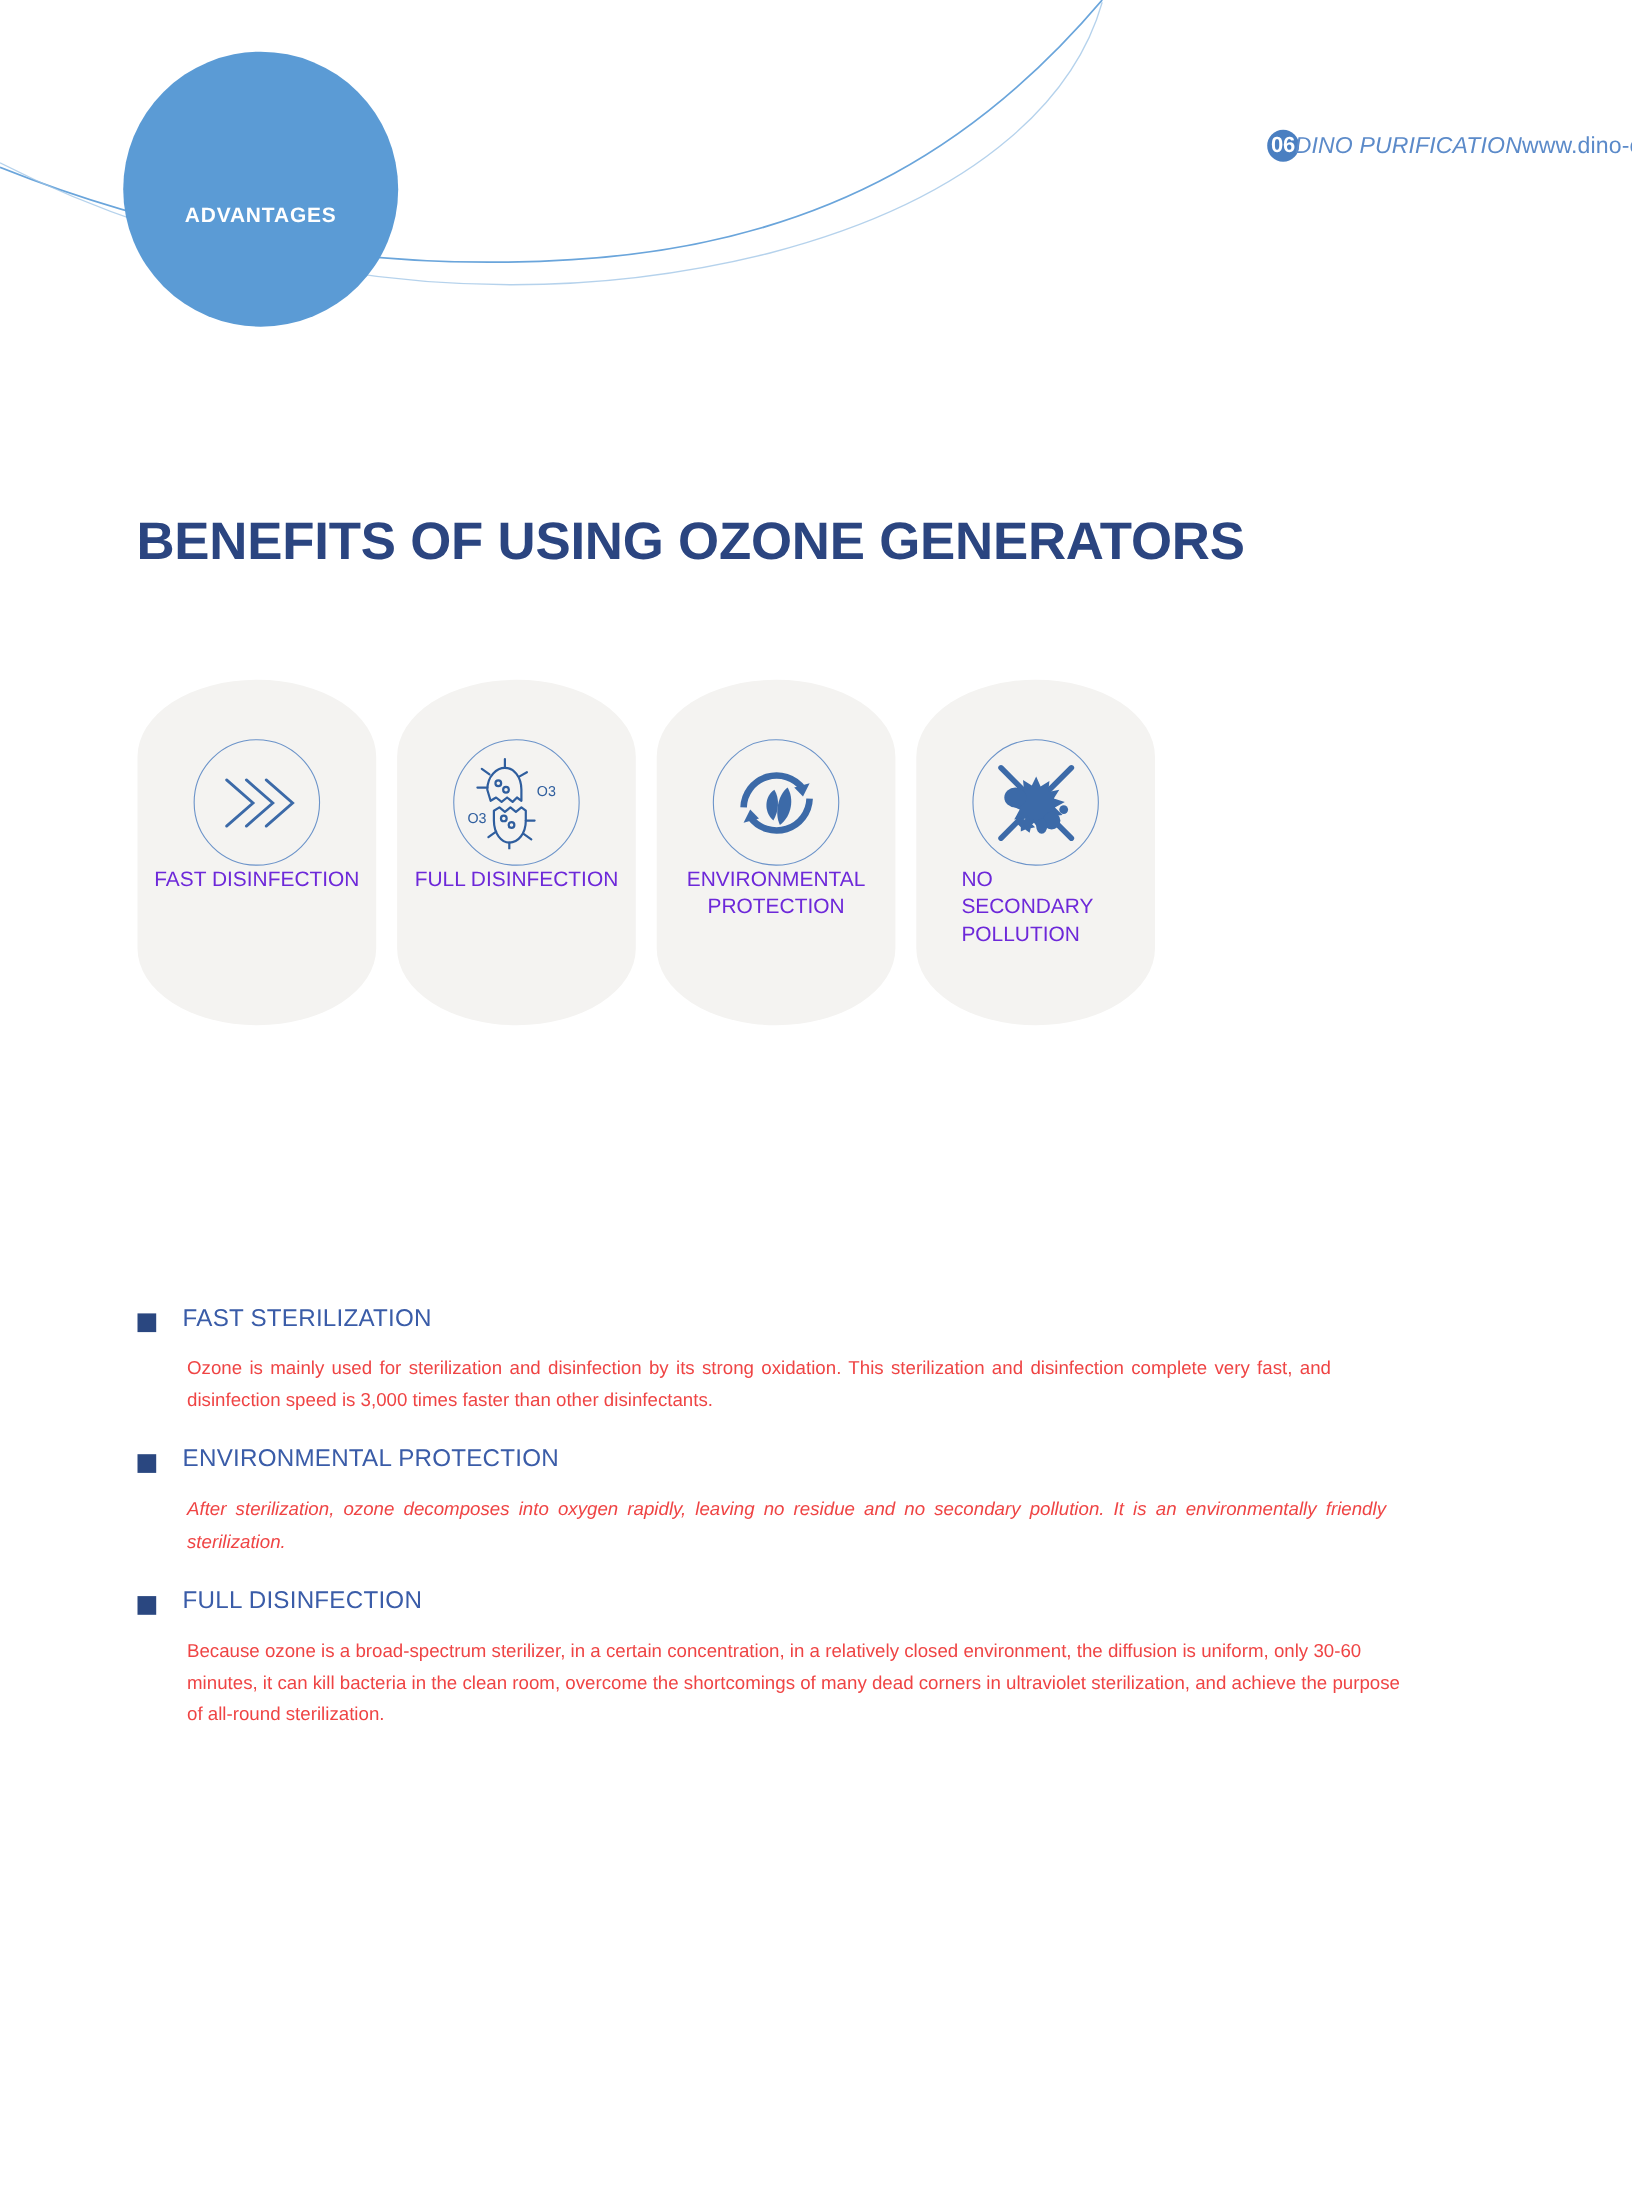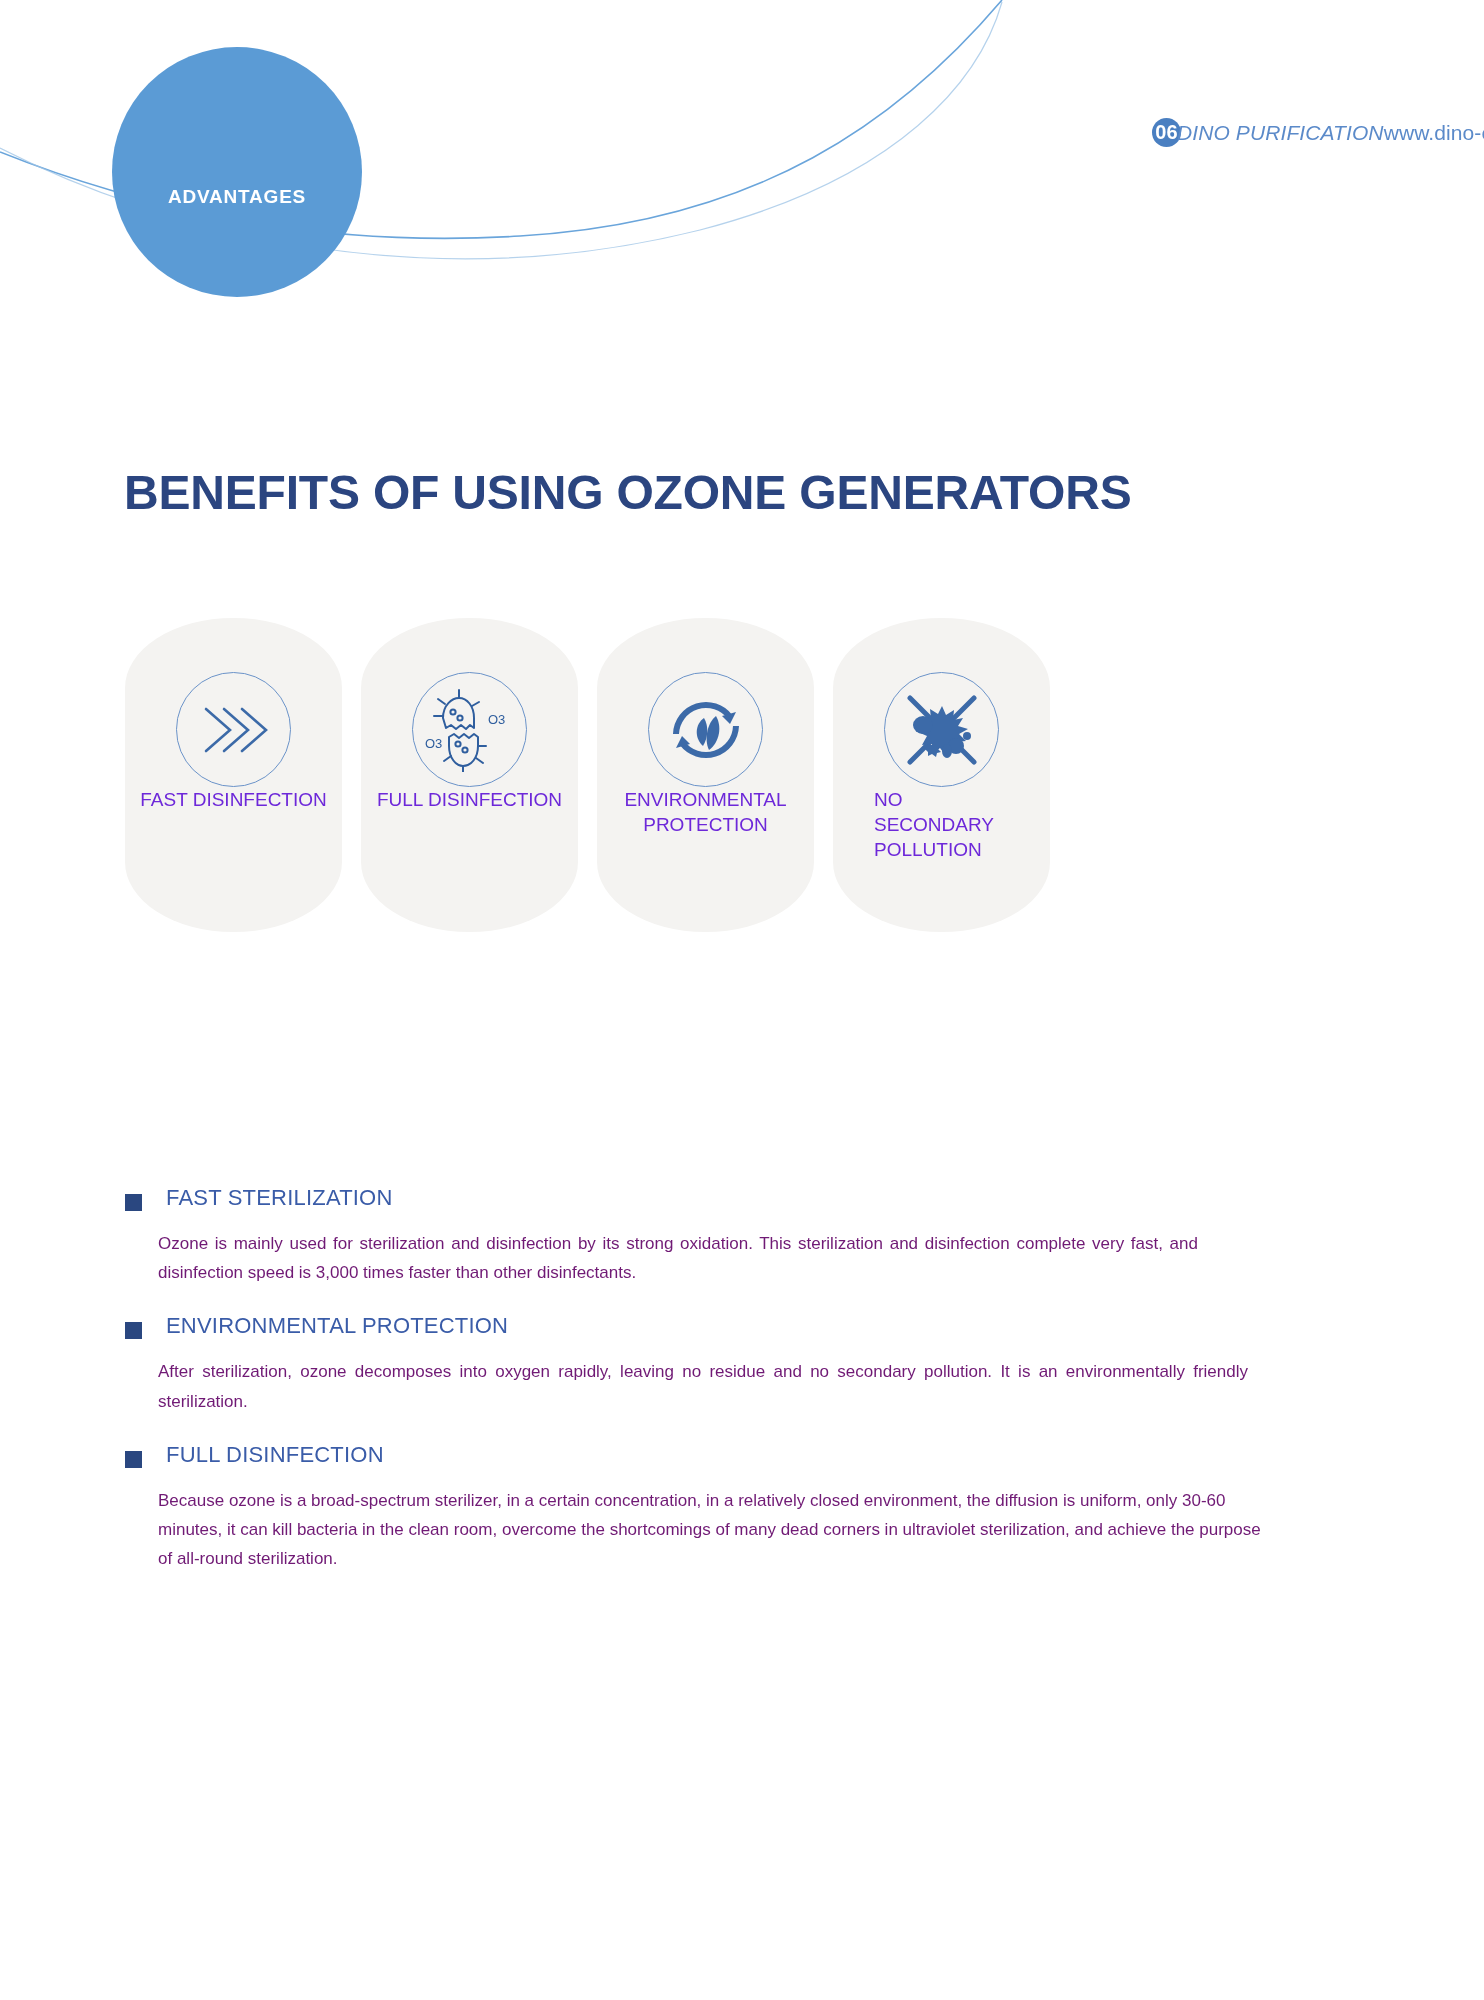--- a/index.html
+++ b/index.html
@@ -159,29 +159,29 @@
     height: 17px;
     background: #2a4780;
     flex: 0 0 auto;
   }
   .section-title {
     color: #3a5ca8;
     font-size: 22px;
     letter-spacing: 0.2px;
   }
   .section-body {
-    margin-left: 33px;
-    color: #701a75;
+    margin-left: 45px;
+    color: #ef4444;
     font-size: 17px;
     line-height: 1.72;
     text-align: justify;
     width: 1040px;
   }
   .section-body.wide { width: 1115px; text-align: left; }
-  .section-body.jw   { width: 1090px; }
+  .section-body.jw   { width: 1090px; font-style: italic; }
 </style>
 </head>
 <body>
 
 <div class="page">
 
   <svg class="deco-curves" viewBox="0 0 1484 420" xmlns="http://www.w3.org/2000/svg">
     <path d="M 0 152 C 120 200 300 250 520 236 C 760 222 900 120 1002 0" fill="none" stroke="#6aa5db" stroke-width="1.6"></path>
     <path d="M 0 148 C 160 230 420 300 700 230 C 900 178 980 80 1002 2" fill="none" stroke="#9cc3e6" stroke-width="1.2" opacity="0.75"></path>
   </svg>

